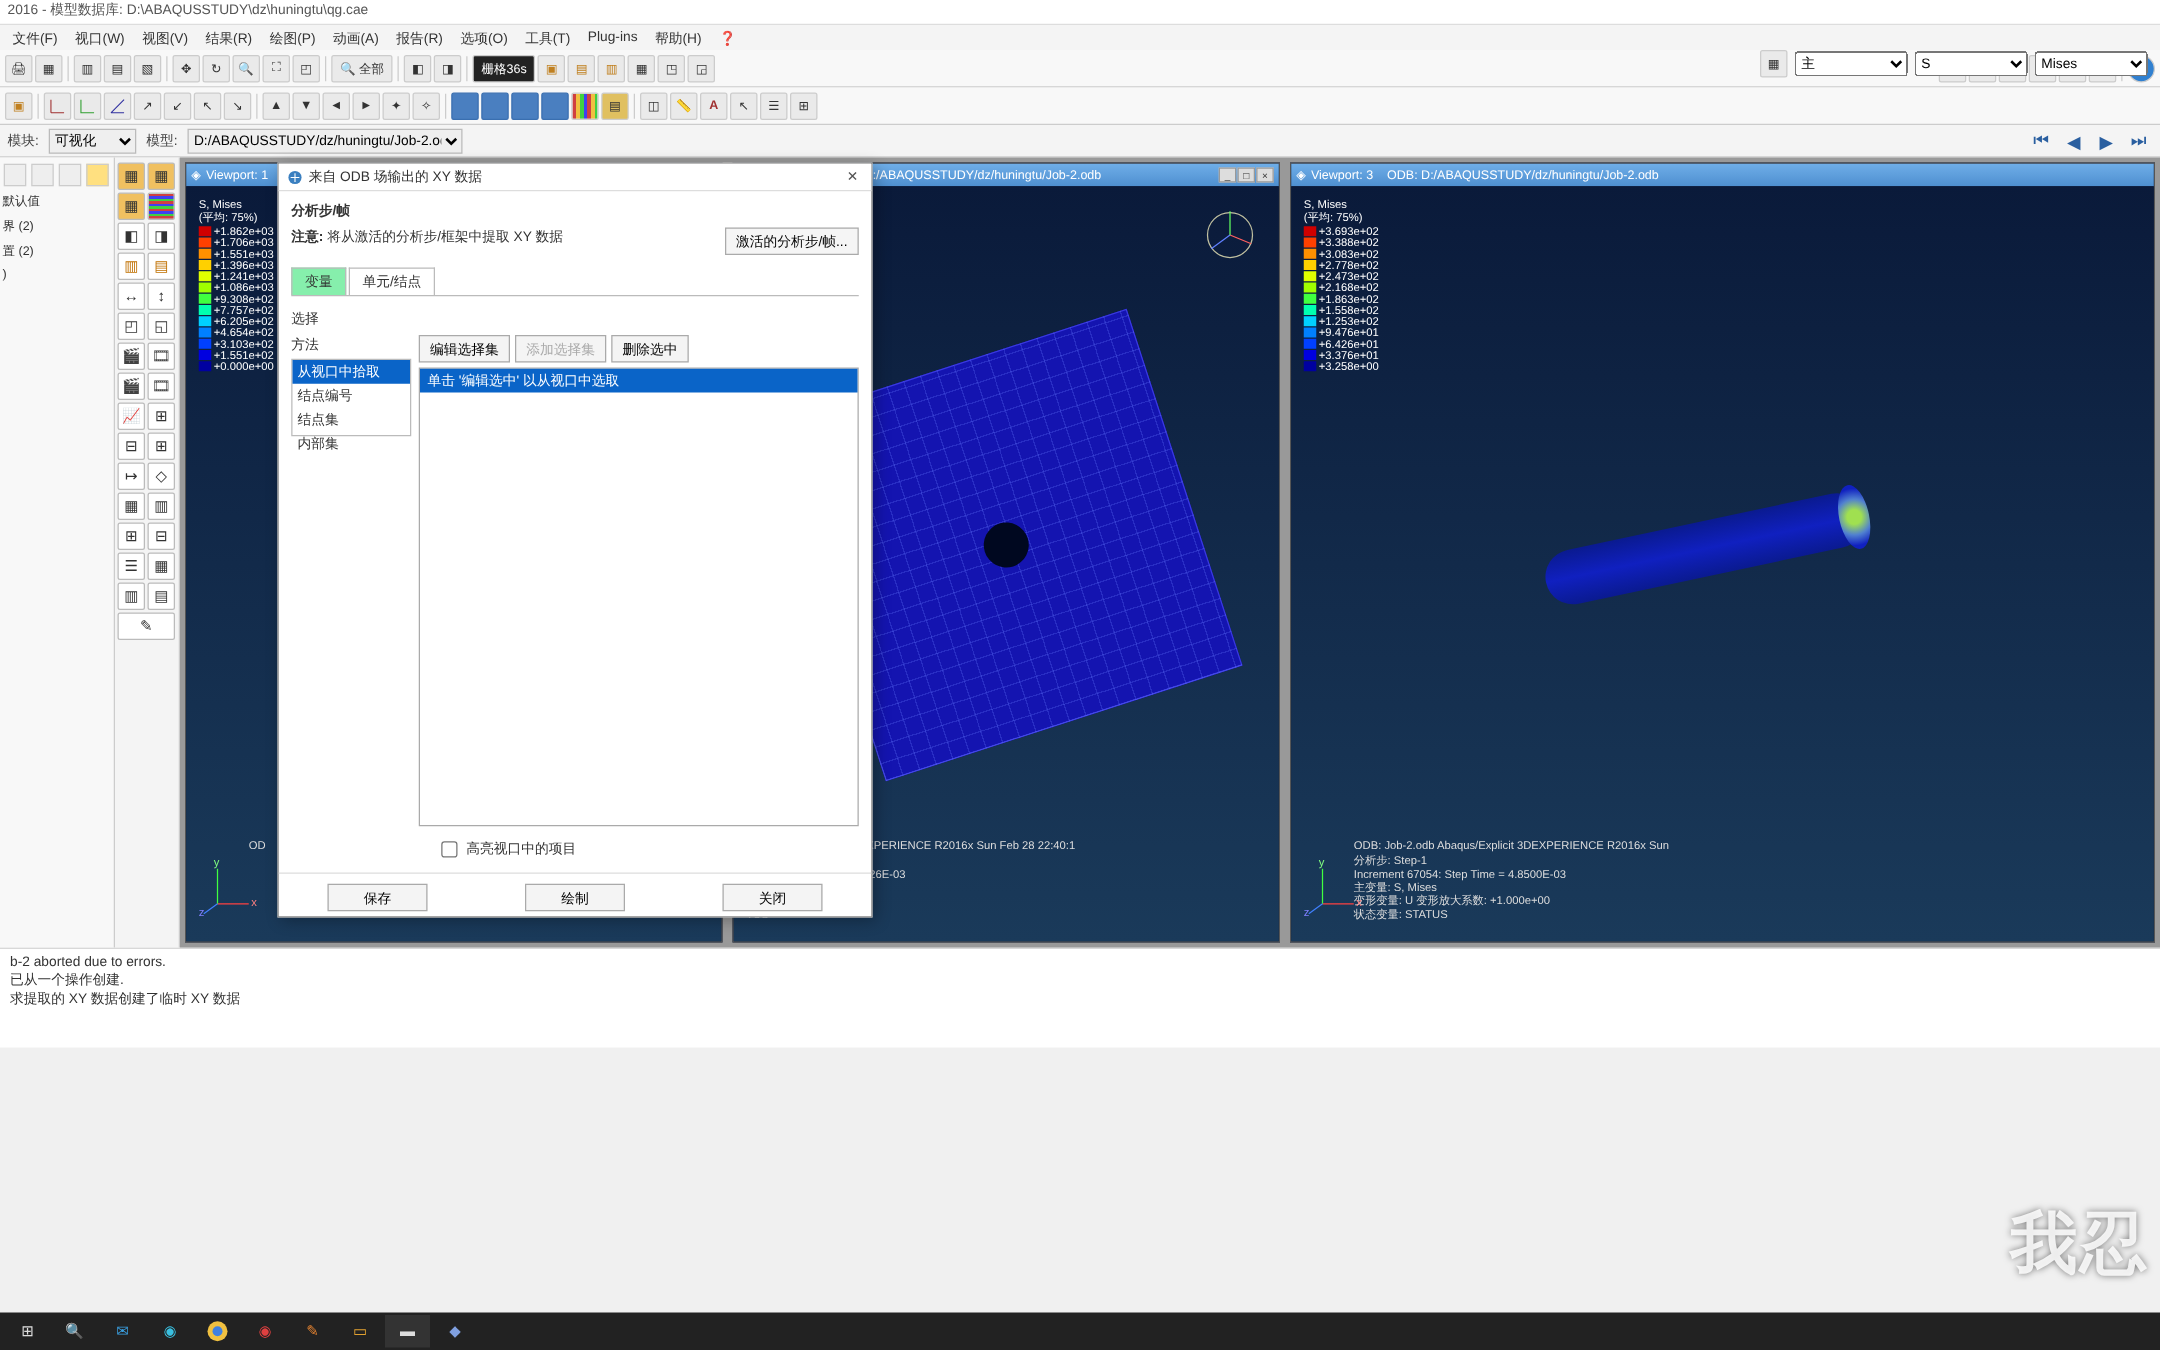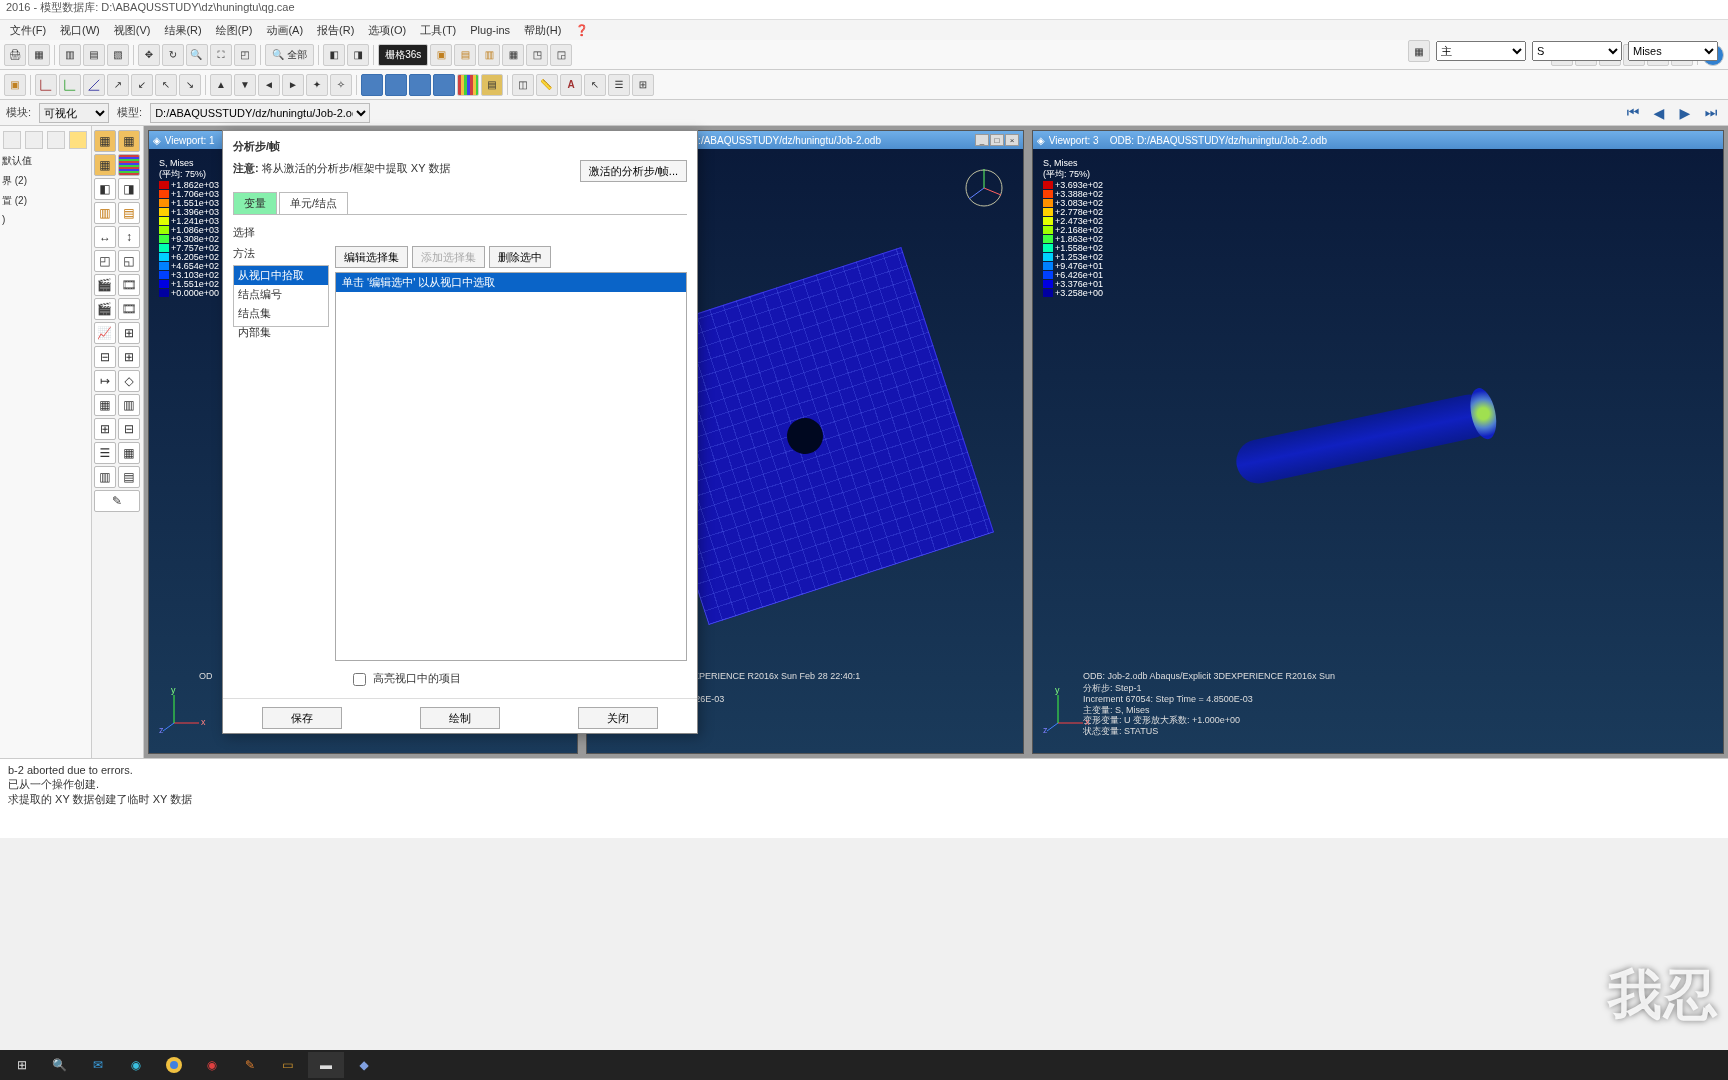--- a/index.html
+++ b/index.html
@@ -464,20 +464,28 @@
   </div>
 </div>
 
 <div class="msgarea">
   <div>b-2 aborted due to errors.</div>
   <div>已从一个操作创建.</div>
   <div>求提取的 XY 数据创建了临时 XY 数据</div>
 </div>
 
 <div class="dialog">
+  <div class="dlgtitle">
+    <svg class="dic" viewBox="0 0 16 16">
+        <circle cx="8" cy="8" r="6" fill="#3a7fc0"></circle>
+        <path d="M4 8h8M8 4v8" stroke="#fff"></path>
+      </svg>
+    <span>来自 ODB 场输出的 XY 数据</span>
+    <span class="dx">✕</span>
+  </div>
   <div class="dlgbody">
     <div style="font-weight:bold;">分析步/帧</div>
     <div class="top">
       <div class="note"><b>注意:</b> <span>将从激活的分析步/框架中提取 XY 数据</span></div>
       <button class="sb">激活的分析步/帧...</button>
     </div>
     <div class="tabs">
       <div class="tab">变量</div>
       <div class="tab active">单元/结点</div>
     </div>

